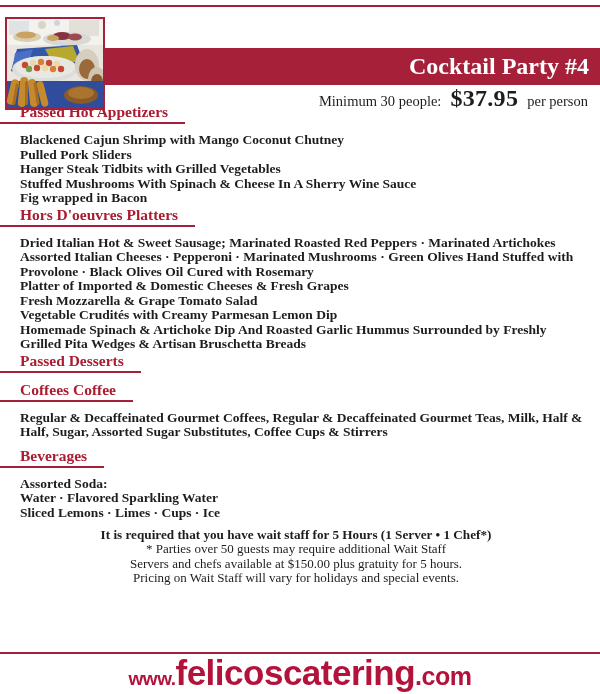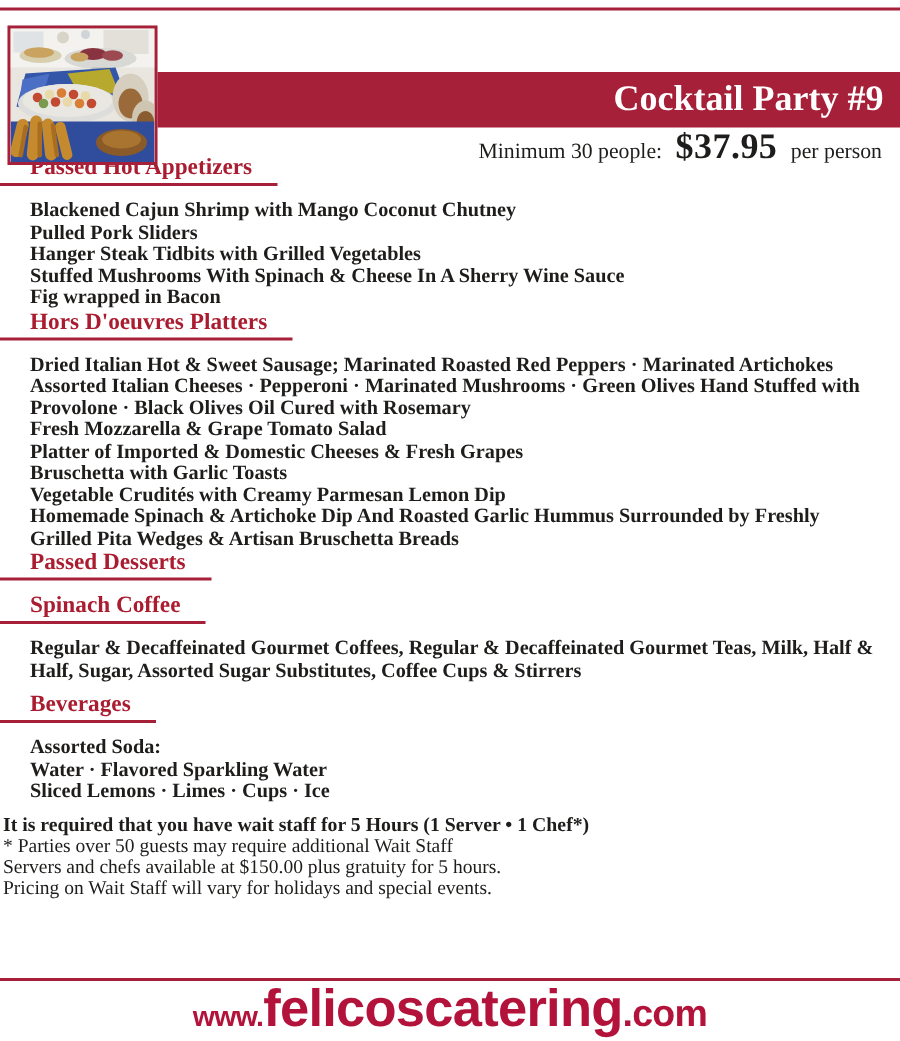--- a/index.html
+++ b/index.html
@@ -43,21 +43,21 @@
     display:table;font-size:15.5px;line-height:16px;font-weight:bold;
     color:var(--heading-red);padding:0 17px 2px 20px;
     border-bottom:2px solid var(--rule-red);margin:0 0 9px 0;
   }
   .section-items{margin:0 0 1px 0;padding:0 10px 0 20px;}
   .section:nth-child(n+3) .section-items{margin-bottom:8px;}
   .item{margin:0;font-weight:bold;font-size:13.5px;line-height:14.5px;color:var(--text-color);}
   .item.small{font-weight:normal;font-size:11.5px;line-height:12px;padding:2px 0 2px 0;}
 
   .footer{margin:1px 0 0 0;padding:0 10px 0 2px;}
-  .footer p{margin:0;font-size:13px;line-height:14.3px;color:var(--text-color);font-weight:normal;}
+  .footer p{margin:0;font-size:13px;line-height:14.3px;color:var(--text-color);font-weight:normal;text-align:center;}
   .footer p.bold{font-weight:bold;font-size:13.2px;}
 
   .site-banner{
     position:absolute;top:654px;left:0;width:600px;height:40px;line-height:38px;
     text-align:center;font-family:"Liberation Sans", sans-serif;font-weight:bold;
     color:var(--url-red);letter-spacing:-0.5px;white-space:nowrap;
   }
   .site-banner .www{font-size:19px;}
   .site-banner .domain{font-size:35px;margin-top:23px;}
   .site-banner .tld{font-size:25px;}
@@ -112,21 +112,21 @@
     </g>
     <g fill="#a86d1e">
       <rect x="7" y="64" width="3" height="22" rx="1.5" transform="rotate(10 8 75)"></rect>
       <rect x="18" y="62" width="3" height="24" rx="1.5"></rect>
       <rect x="28" y="63" width="3" height="23" rx="1.5" transform="rotate(-8 29 74)"></rect>
     </g>
   </svg>
 </div>
 
 <div class="banner">
-  <span>Cocktail Party #9</span>
+  <span>Cocktail Party #4</span>
 </div>
 
 <div class="price-line">
   <span class="min">Minimum 30 people:</span>
   <span class="price">$37.95</span>
   <span class="per">per person</span>
 </div>
 
 <div class="menu">
   <div id="menu-sections">
@@ -138,32 +138,31 @@
           <p class="item">Hanger Steak Tidbits with Grilled Vegetables</p>
           <p class="item">Stuffed Mushrooms With Spinach &amp; Cheese In A Sherry Wine Sauce</p>
           <p class="item">Fig wrapped in Bacon</p>
         </div>
       </div>
       <div class="section">
         <h2 class="section-heading">Hors D'oeuvres Platters</h2>
         <div class="section-items">
           <p class="item">Dried Italian Hot &amp; Sweet Sausage; Marinated Roasted Red Peppers · Marinated Artichokes</p>
           <p class="item">Assorted Italian Cheeses · Pepperoni · Marinated Mushrooms · Green Olives Hand Stuffed with Provolone · Black Olives Oil Cured with Rosemary</p>
+          <p class="item">Platter of Imported &amp; Domestic Cheeses &amp; Fresh Grapes</p>
           <p class="item">Fresh Mozzarella &amp; Grape Tomato Salad</p>
-          <p class="item">Platter of Imported &amp; Domestic Cheeses &amp; Fresh Grapes</p>
-          <p class="item">Bruschetta with Garlic Toasts</p>
           <p class="item">Vegetable Crudités with Creamy Parmesan Lemon Dip</p>
           <p class="item">Homemade Spinach &amp; Artichoke Dip And Roasted Garlic Hummus Surrounded by Freshly Grilled Pita Wedges &amp; Artisan Bruschetta Breads</p>
         </div>
       </div>
       <div class="section">
         <h2 class="section-heading">Passed Desserts</h2>
       </div>
       <div class="section">
-        <h2 class="section-heading">Spinach Coffee</h2>
+        <h2 class="section-heading">Coffees Coffee</h2>
         <div class="section-items">
           <p class="item">Regular &amp; Decaffeinated Gourmet Coffees, Regular &amp; Decaffeinated Gourmet Teas, Milk, Half &amp; Half, Sugar, Assorted Sugar Substitutes, Coffee Cups &amp; Stirrers</p>
         </div>
       </div>
       <div class="section">
         <h2 class="section-heading">Beverages</h2>
         <div class="section-items">
           <p class="item">Assorted Soda:</p>
           <p class="item">Water · Flavored Sparkling Water</p>
           <p class="item">Sliced Lemons · Limes · Cups · Ice</p>

